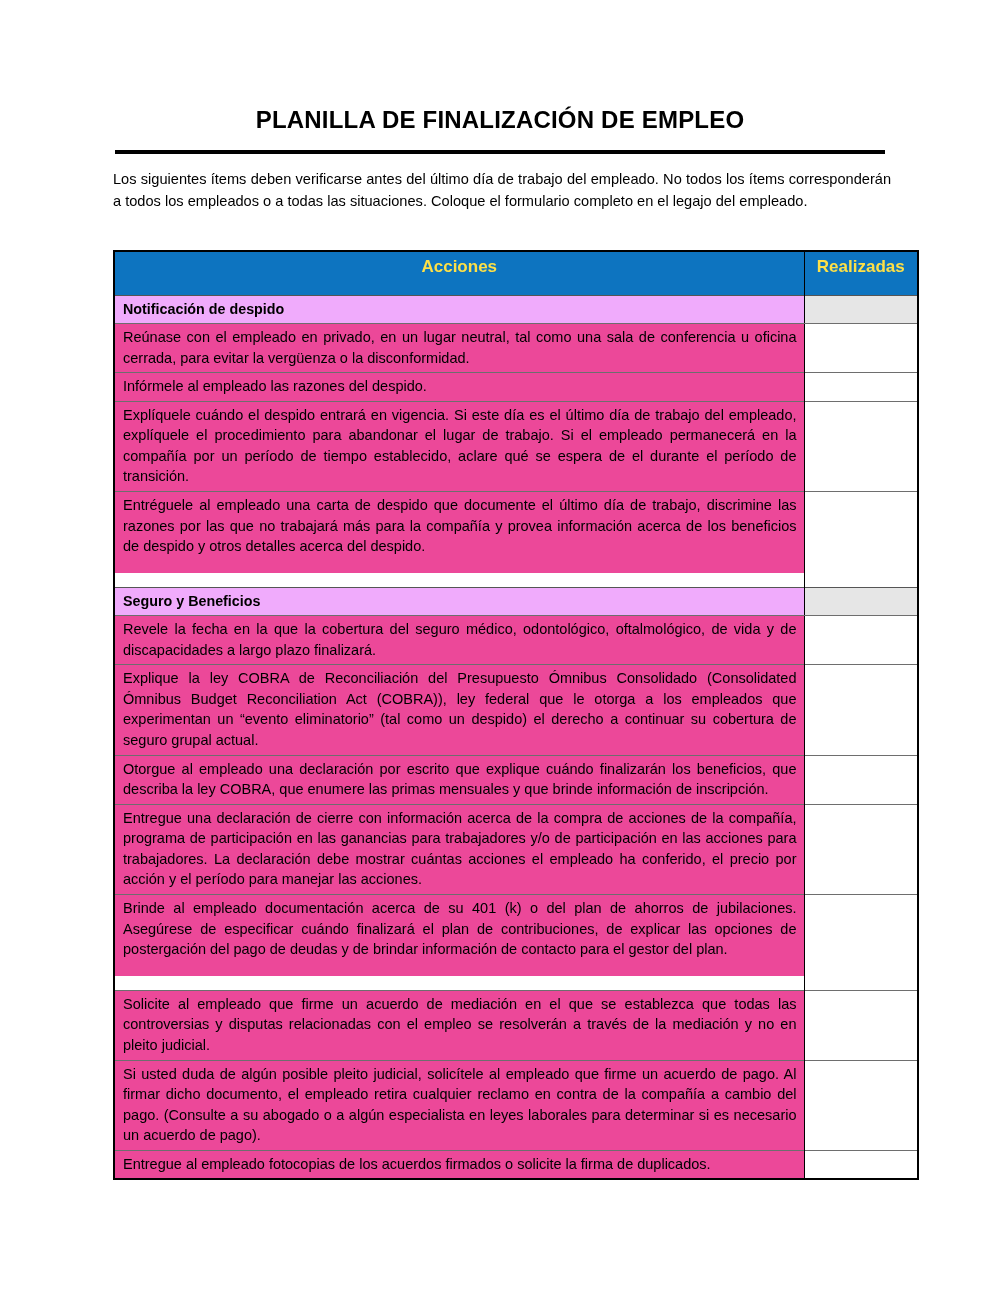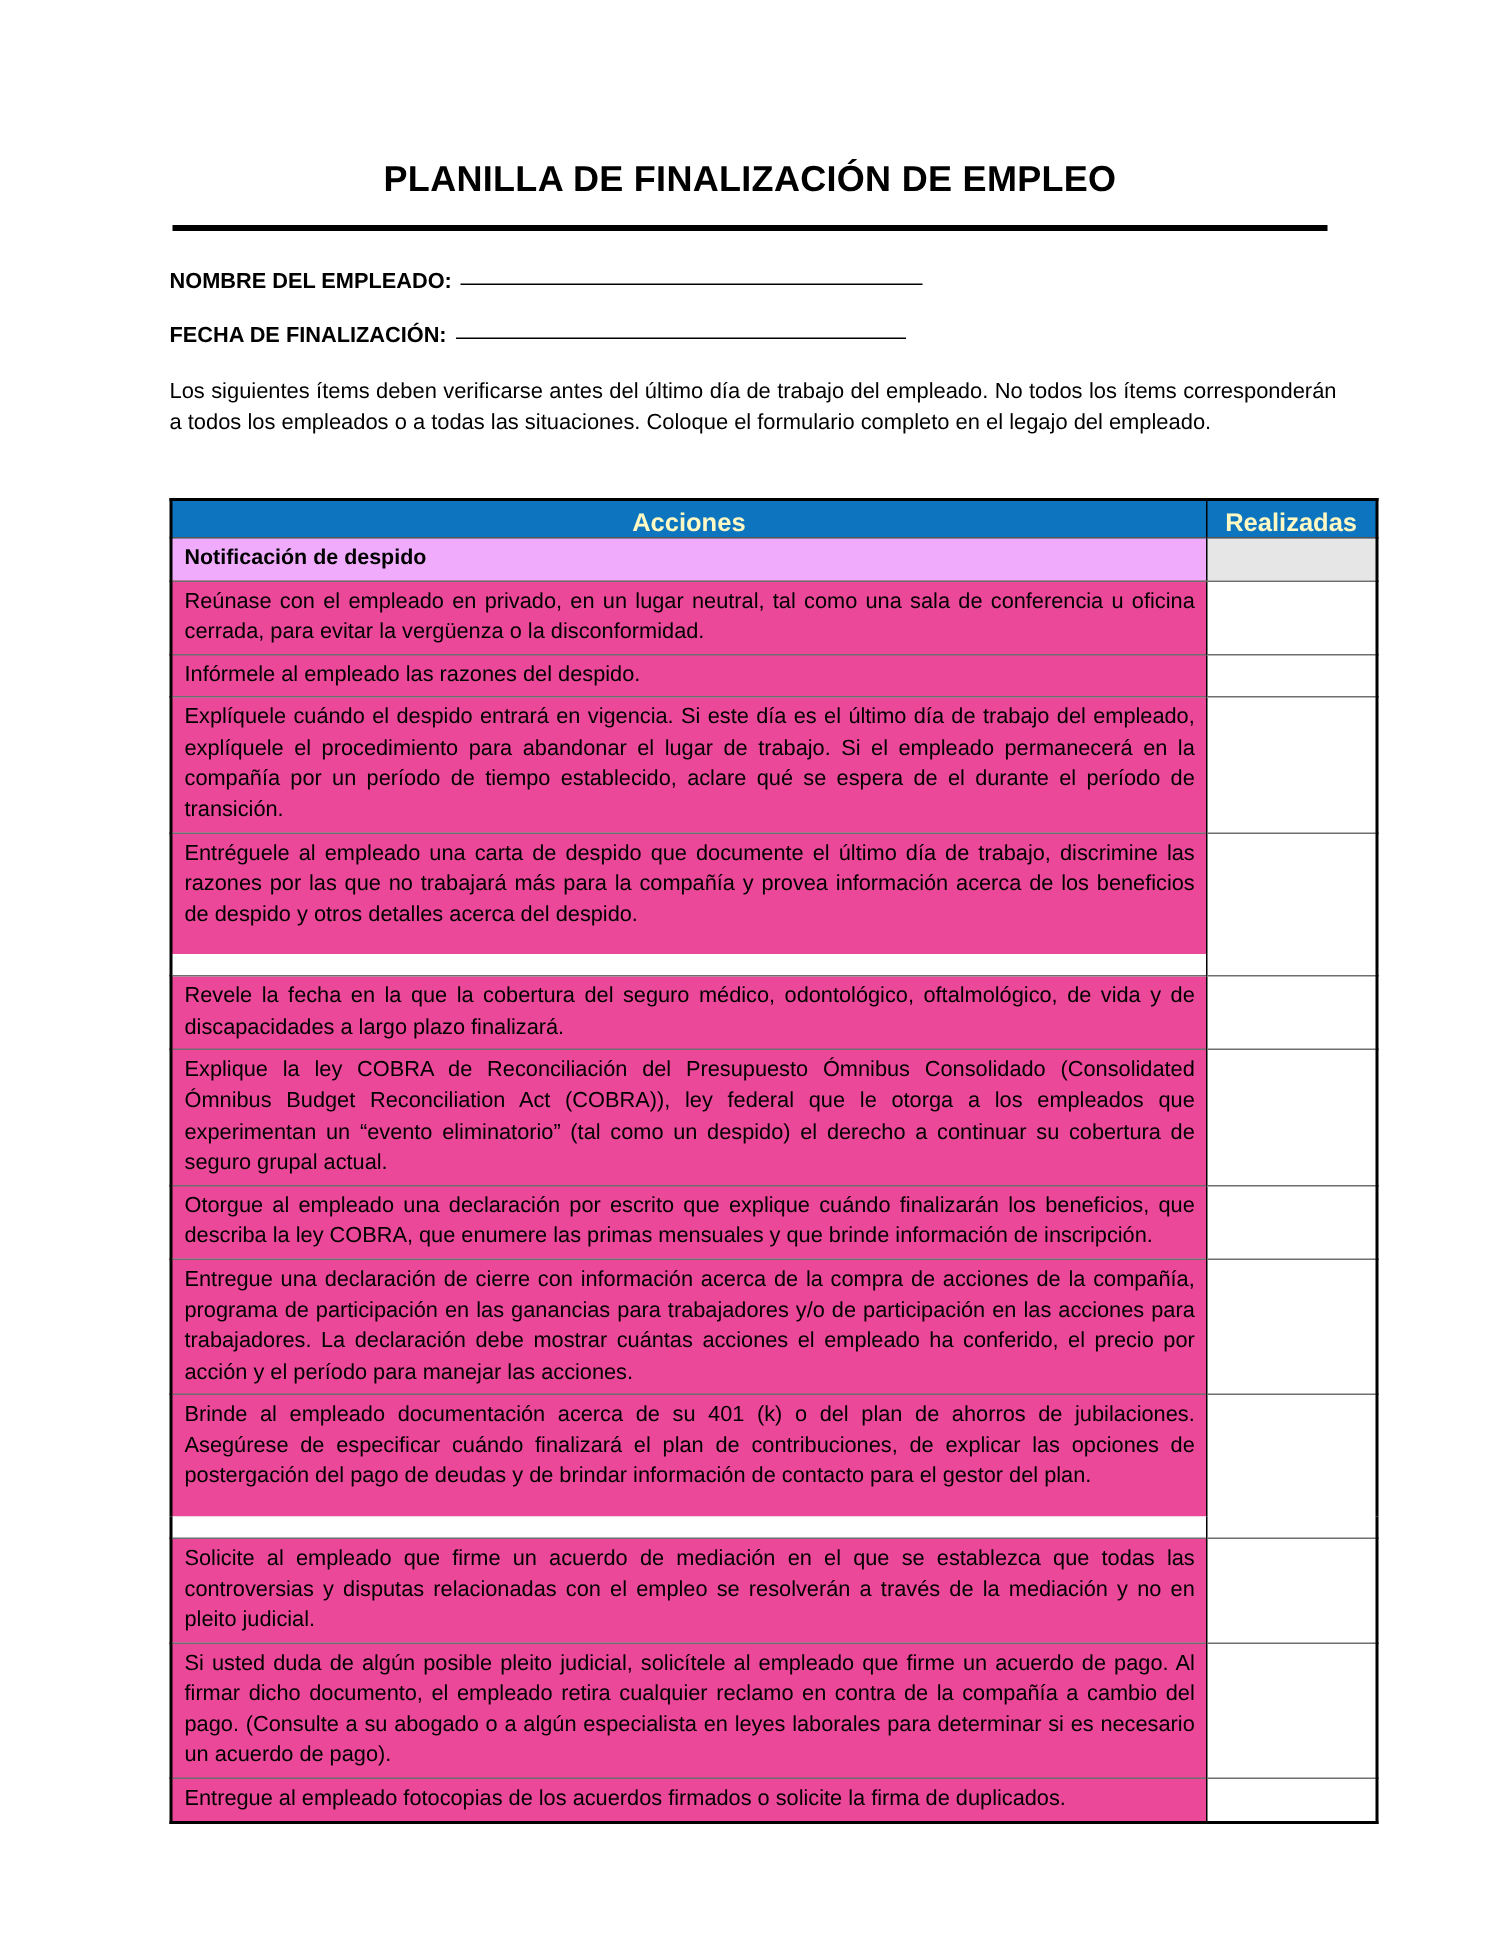--- a/index.html
+++ b/index.html
@@ -85,25 +85,25 @@
     border-collapse: collapse;
     width: 804px;
     table-layout: fixed;
     border: 2.2px solid #000;
   }
   table.checklist col.c-action { width: 690px; }
   table.checklist col.c-done   { width: 114px; }
 
   table.checklist th {
     background: #0d74c0;
-    color: #fef9c3;
+    color: #fde047;
     font-size: 17px;
     font-weight: bold;
     text-align: center;
-    padding: 5px 4px 0 4px;
+    padding: 5px 4px 18px 4px;
     border: none;
     border-right: 1.2px solid #000;
     line-height: 1.15;
   }
   table.checklist th:last-child { border-right: none; }
 
   td.action {
     font-size: 14.5px;
     line-height: 1.42;
     padding: 3px 7px 4px 8px;
@@ -153,28 +153,20 @@
   tr.pad-bottom td.done { padding-bottom: 16px; }
 </style>
 </head>
 <body>
 
 <div class="page">
 
   <h1 class="doc-title">PLANILLA DE FINALIZACIÓN DE EMPLEO</h1>
   <hr class="title-rule">
 
-  <div class="form-block">
-    <div class="field-row">
-      <span class="field-label">NOMBRE DEL EMPLEADO:</span><span class="field-line line-name"></span>
-    </div>
-    <div class="field-row">
-      <span class="field-label">FECHA DE FINALIZACIÓN:</span><span class="field-line line-date"></span>
-    </div>
-  </div>
 
   <p class="intro">Los siguientes ítems deben verificarse antes del último día de trabajo del empleado. No todos los ítems corresponderán a todos los empleados o a todas las situaciones.  Coloque el formulario completo en el legajo del empleado.</p>
 
   <div class="table-wrap">
     <table class="checklist">
       <colgroup>
         <col class="c-action">
         <col class="c-done">
       </colgroup>
       <thead>
@@ -201,20 +193,24 @@
             <td class="done"></td>
           </tr>
           <tr class="pad-bottom">
             <td class="action">Entréguele al empleado una carta de despido que documente el último día de trabajo, discrimine las razones por las que no trabajará más para la compañía y provea información acerca de los beneficios de despido y otros detalles acerca del despido.</td>
             <td class="done"></td>
           </tr>
           <tr class="spacer">
             <td class="action"></td>
             <td class="done"></td>
           </tr>
+          <tr class="section">
+            <td class="action">Seguro y Beneficios</td>
+            <td class="done"></td>
+          </tr>
           <tr>
             <td class="action">Revele la fecha en la que la cobertura del seguro médico, odontológico, oftalmológico, de vida y de discapacidades a largo plazo finalizará.</td>
             <td class="done"></td>
           </tr>
           <tr>
             <td class="action">Explique la ley COBRA de Reconciliación del Presupuesto Ómnibus Consolidado (Consolidated Ómnibus Budget Reconciliation Act (COBRA)), ley federal que le otorga a los empleados que experimentan un “evento eliminatorio” (tal como un despido) el derecho a continuar su cobertura de seguro grupal actual.</td>
             <td class="done"></td>
           </tr>
           <tr>
             <td class="action">Otorgue al empleado una declaración por escrito que explique cuándo finalizarán los beneficios, que describa la ley COBRA, que enumere las primas mensuales y que brinde información de inscripción.</td>

